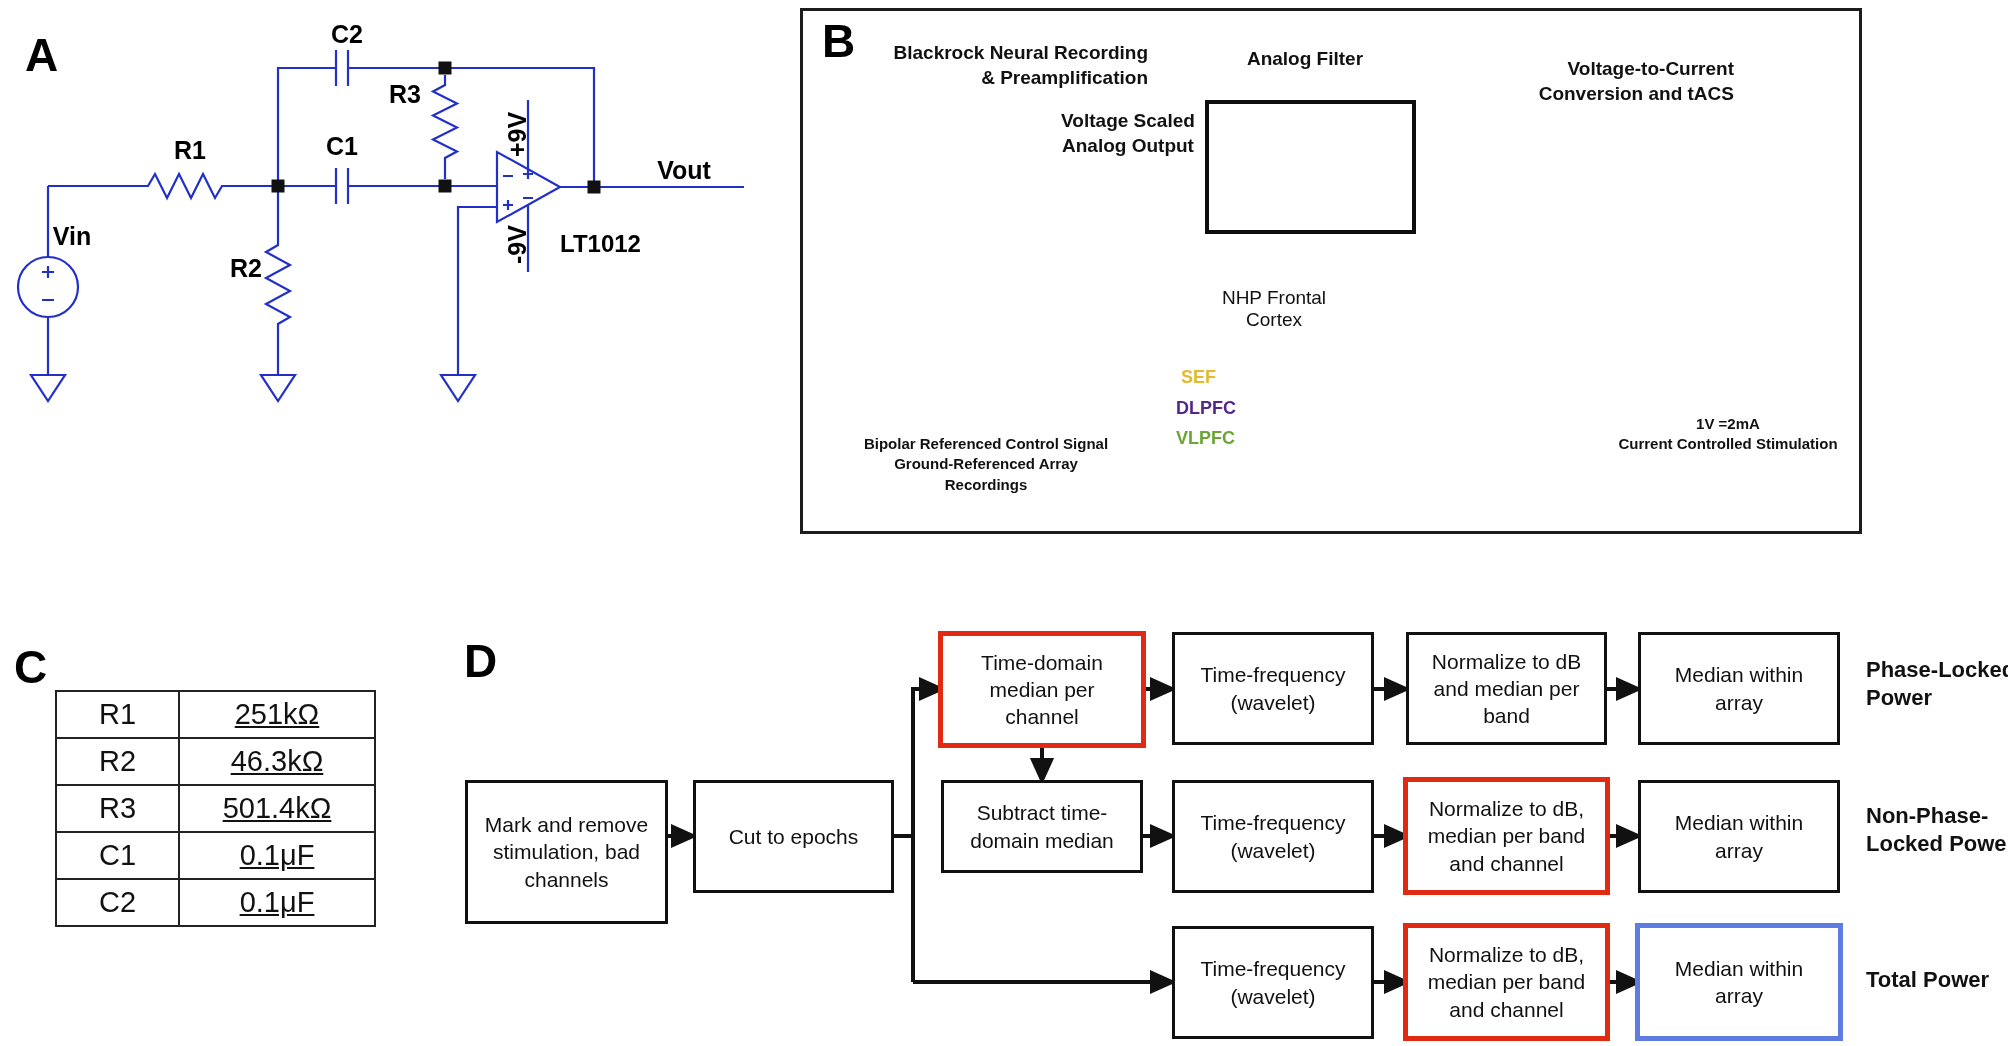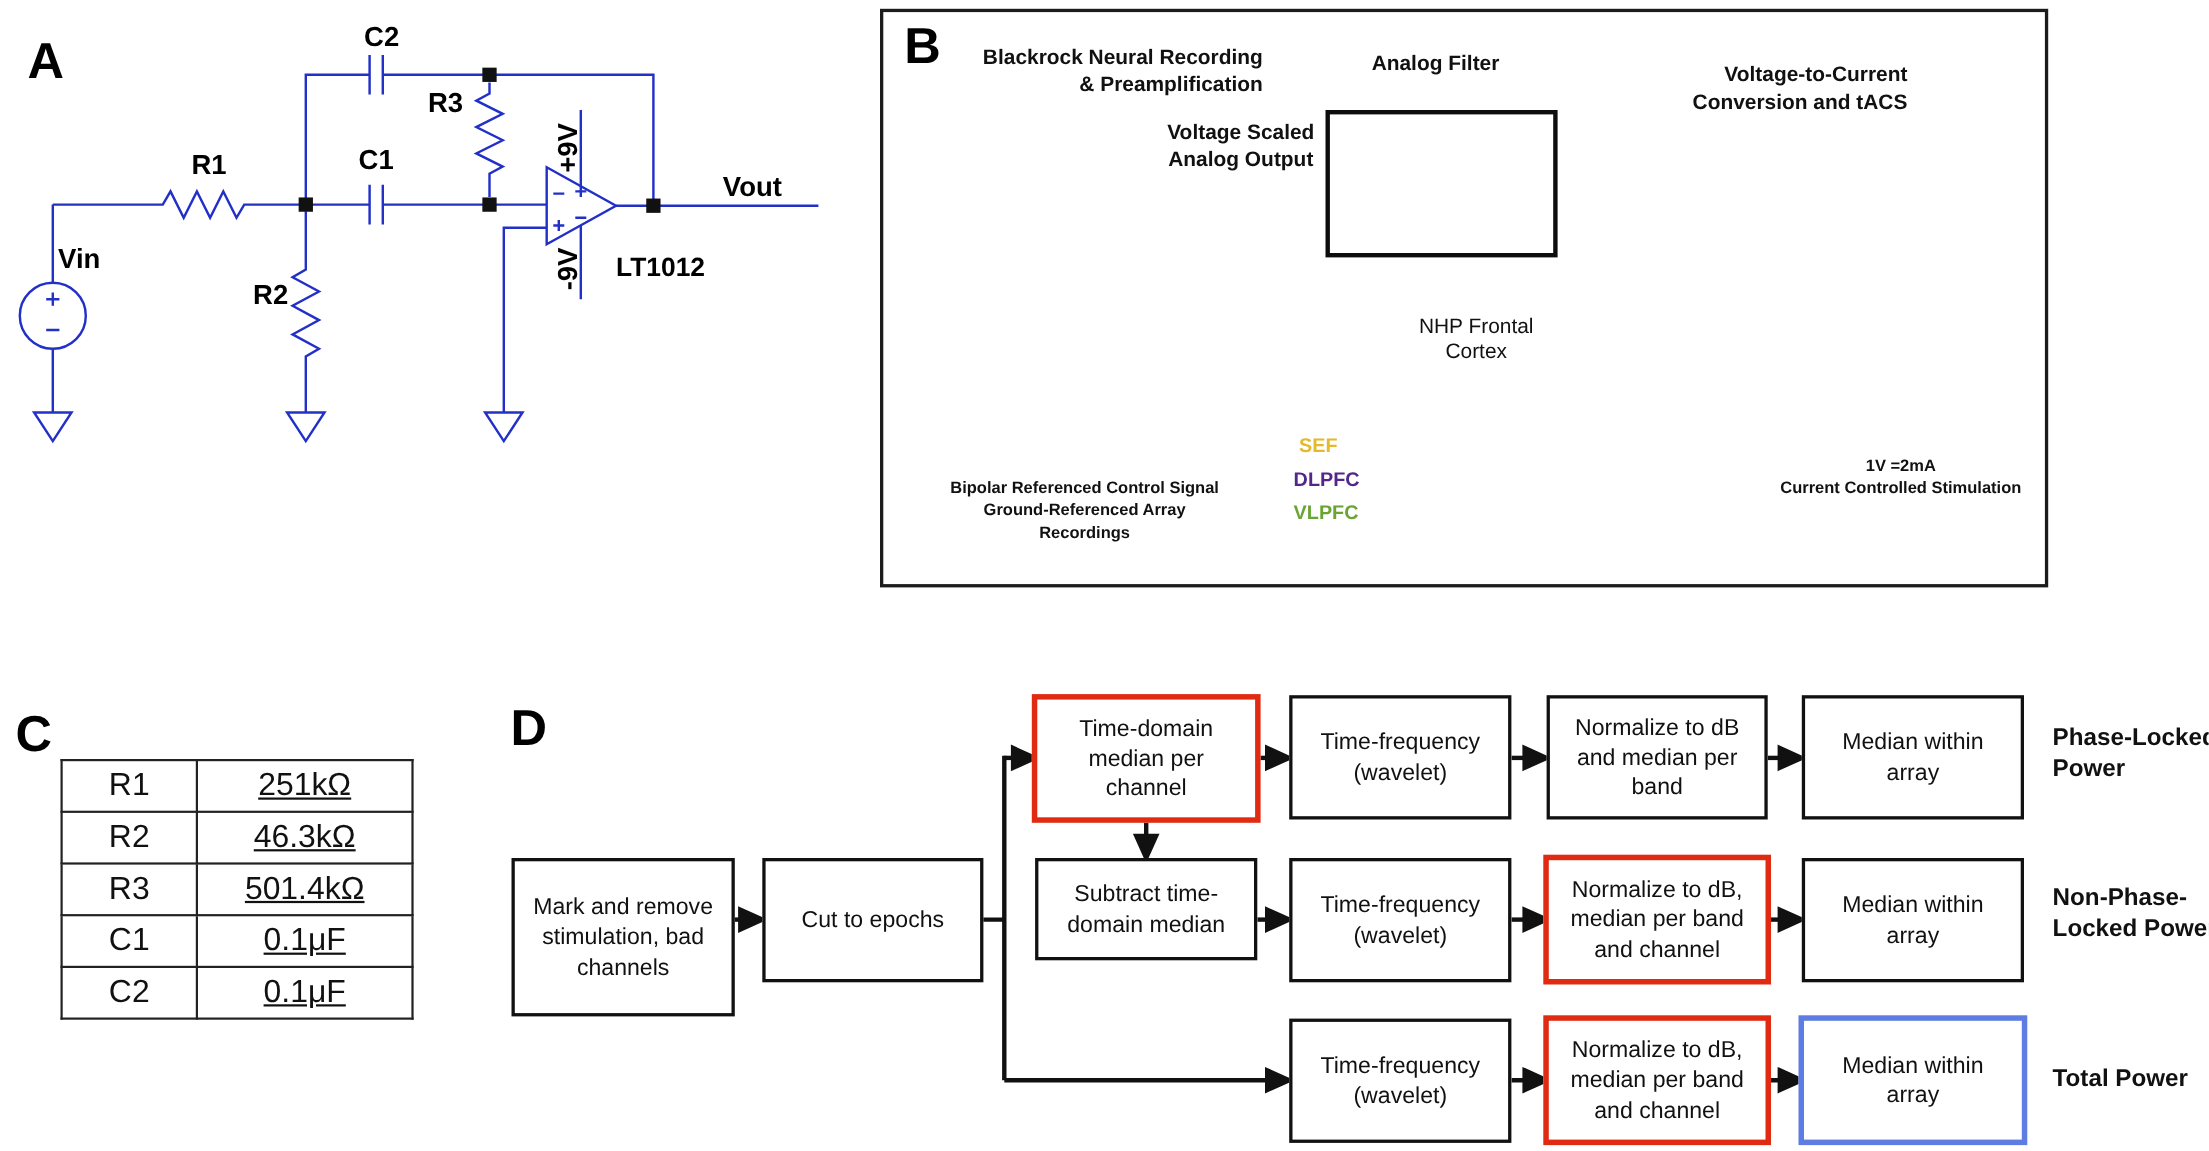--- a/index.html
+++ b/index.html
@@ -16,21 +16,21 @@
   .w{stroke:var(--c);fill:none;stroke-width:2.2px;}
   .node{fill:#111;stroke:none;}
   .gnd{stroke:var(--c);fill:#fff;stroke-width:2.2px;}
   .oamp{stroke:var(--c);fill:#fff;stroke-width:2.2px;}
   .mlabel{font:600 7px "Liberation Sans",sans-serif;fill:#333;text-anchor:middle;}
   
   #panelB{position:absolute;left:800px;top:8px;width:1056px;height:520px;border:3px solid #1c1c1c;background:#fff;}
   .btext{position:absolute;white-space:pre-line;color:#111;}
   .bhead{font-size:19px;font-weight:600;line-height:1.32;text-align:right;}
   .bsmall{font-size:15px;font-weight:600;line-height:1.35;text-align:center;}
-  .region{position:absolute;font-size:18px;font-weight:bold;margin-top:28px;}
+  .region{position:absolute;font-size:18px;font-weight:bold;}
   #filterbox{position:absolute;left:1205px;top:100px;width:203px;height:126px;border:4px solid #0d0d0d;background:#fff;}
   
   #ctable{position:absolute;left:55px;top:690px;border:2px solid #222;border-collapse:collapse;}
   #ctable td{border:2px solid #222;height:45px;text-align:center;font-size:29px;color:#111;padding:0;}
   #ctable td.cn{width:121px;} #ctable td.cv{width:194px;text-decoration:underline;}
   
   .fbox{position:absolute;border:3px solid #111;background:#fff;display:flex;align-items:center;justify-content:center;
         text-align:center;font-size:21px;line-height:1.3;padding:0 12px;box-sizing:border-box;}
   .fbox.red{border:5px solid var(--accent-red,#e02b12);}
   .fbox.blue{border:5px solid var(--accent-blue,#5e7ce2);}
@@ -259,21 +259,21 @@
   <div id="panelB"></div>
   <div id="filterbox"></div>
   <div class="abs panel-letter" style="left:822px;top:14px;">B</div>
   <div class="btext bhead" style="left:878px;top:40px;width:270px;">Blackrock Neural Recording
 &amp; Preamplification</div>
   <div class="btext bhead" style="left:1058px;top:108px;width:140px;text-align:center;">Voltage Scaled
 Analog Output</div>
   <div class="btext bhead" style="left:1230px;top:46px;width:150px;text-align:center;">Analog Filter</div>
   <div class="btext bhead" style="left:1524px;top:56px;width:210px;">Voltage-to-Current
 Conversion and tACS</div>
-  <div class="btext" style="left:1262px;top:287px;width:160px;text-align:center;font-size:19px;font-weight:500;">NHP Frontal Cortex</div>
+  <div class="btext" style="left:1194px;top:287px;width:160px;text-align:center;font-size:19px;font-weight:500;">NHP Frontal Cortex</div>
   <div class="region" style="left:1181px;top:367px;color:var(--sef-gold);">SEF</div>
   <div class="region" style="left:1176px;top:398px;color:var(--dlpfc-purple);">DLPFC</div>
   <div class="region" style="left:1176px;top:428px;color:var(--vlpfc-green);">VLPFC</div>
   <div class="btext bsmall" style="left:858px;top:434px;width:256px;">Bipolar Referenced Control Signal
 Ground-Referenced Array Recordings</div>
   <div class="btext bsmall" style="left:1618px;top:414px;width:220px;">1V =2mA
 Current Controlled Stimulation</div>
 
   <div class="abs panel-letter" style="left:14px;top:640px;">C</div>
   <table id="ctable">

